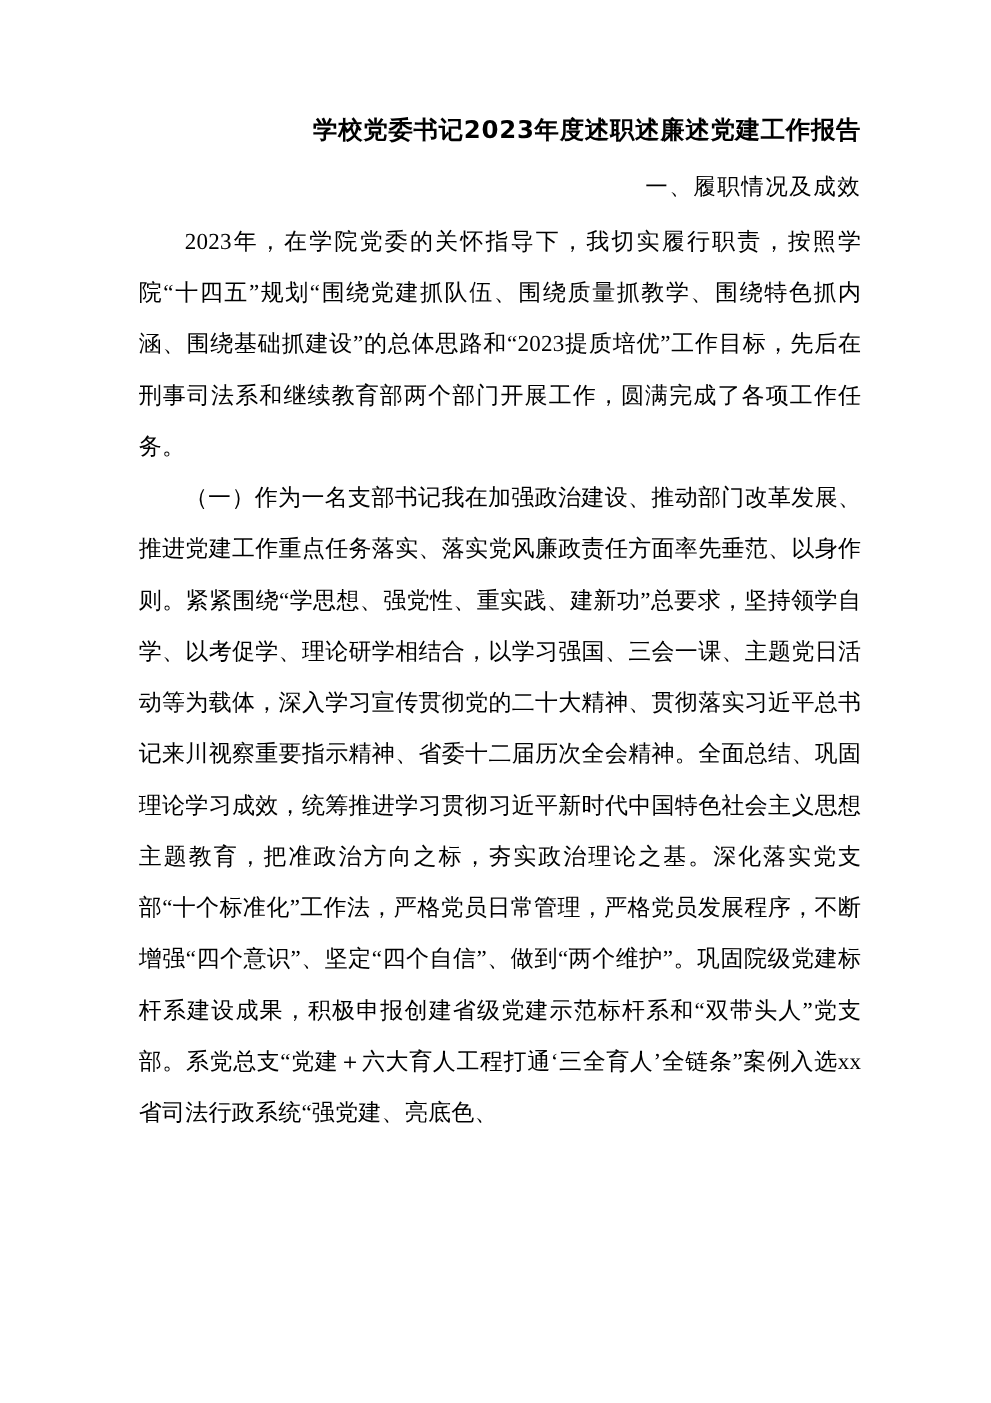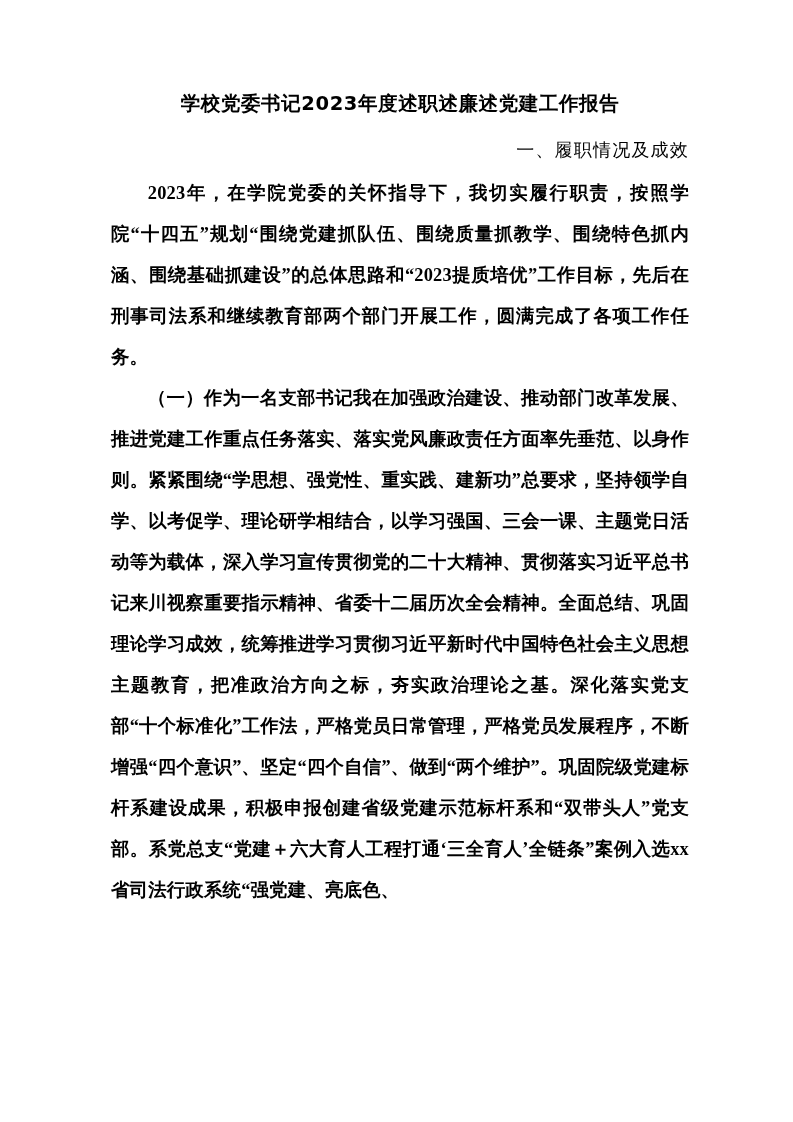--- a/index.html
+++ b/index.html
@@ -25,40 +25,39 @@
     top: 88px;
     width: 578px;
   }
   .doc-title {
     font-family: "DejaVu Sans", "Liberation Sans", sans-serif;
     font-size: 19.5px;
     font-weight: bold;
     letter-spacing: 0.6px;
     line-height: 1.6;
     margin: 0 0 14px 0;
-    text-align: center;
+    text-align: right;
   }
   .section-heading {
     font-family: "DejaVu Sans", "Liberation Sans", sans-serif;
     font-size: 18px;
     font-weight: normal;
     letter-spacing: 1.2px;
     line-height: 1.9;
     margin: 0 0 6px 0;
     text-align: right;
   }
   .body-para {
     font-size: 18.4px;
     line-height: 41px;
     margin: 0;
     text-align: justify;
     text-justify: inter-ideograph;
     letter-spacing: 0.2px;
     text-indent: 2em;
-    font-weight: bold;
   }
   .body-para + .body-para {
     margin-top: 0;
   }
 </style>
 </head>
 <body>
 
 <div class="page">
   <div class="content">

